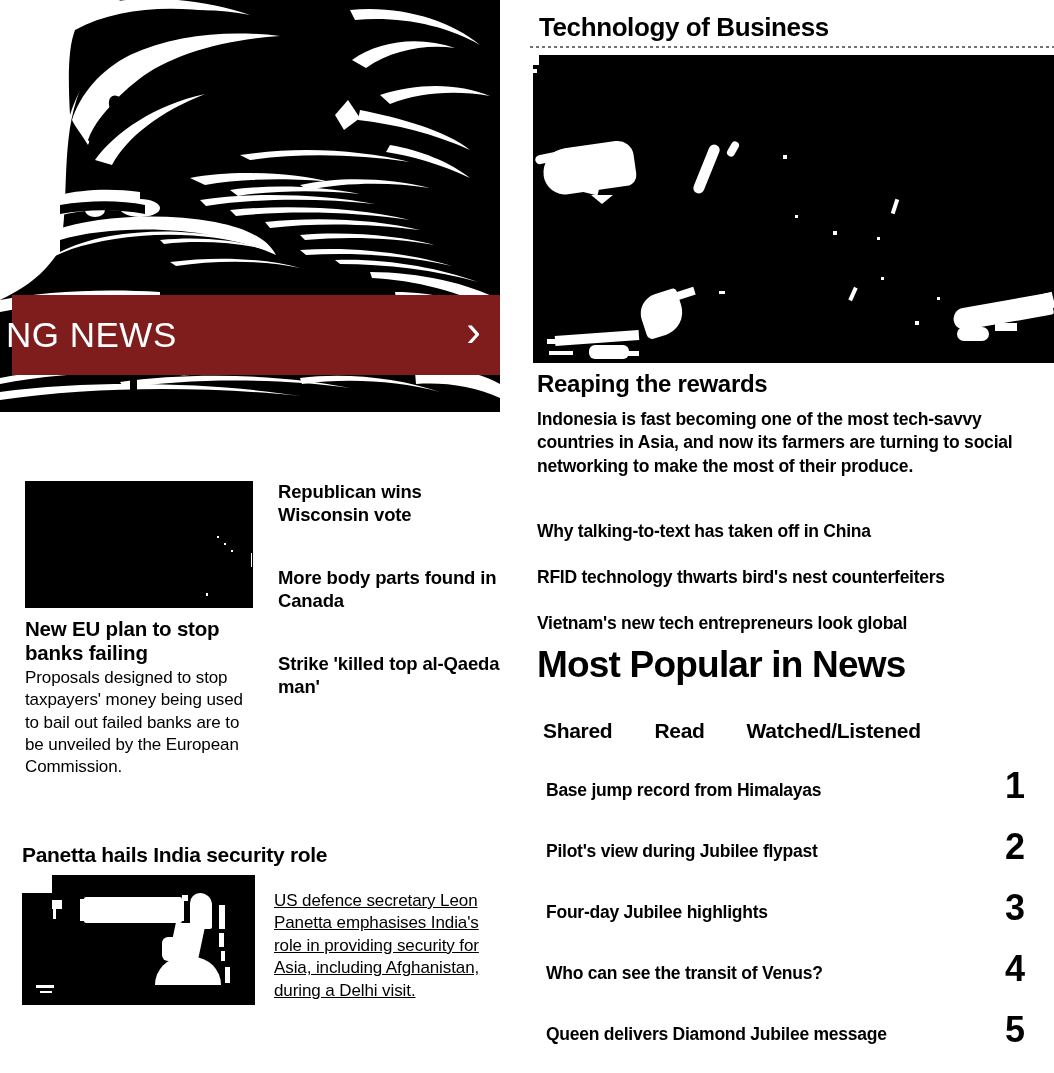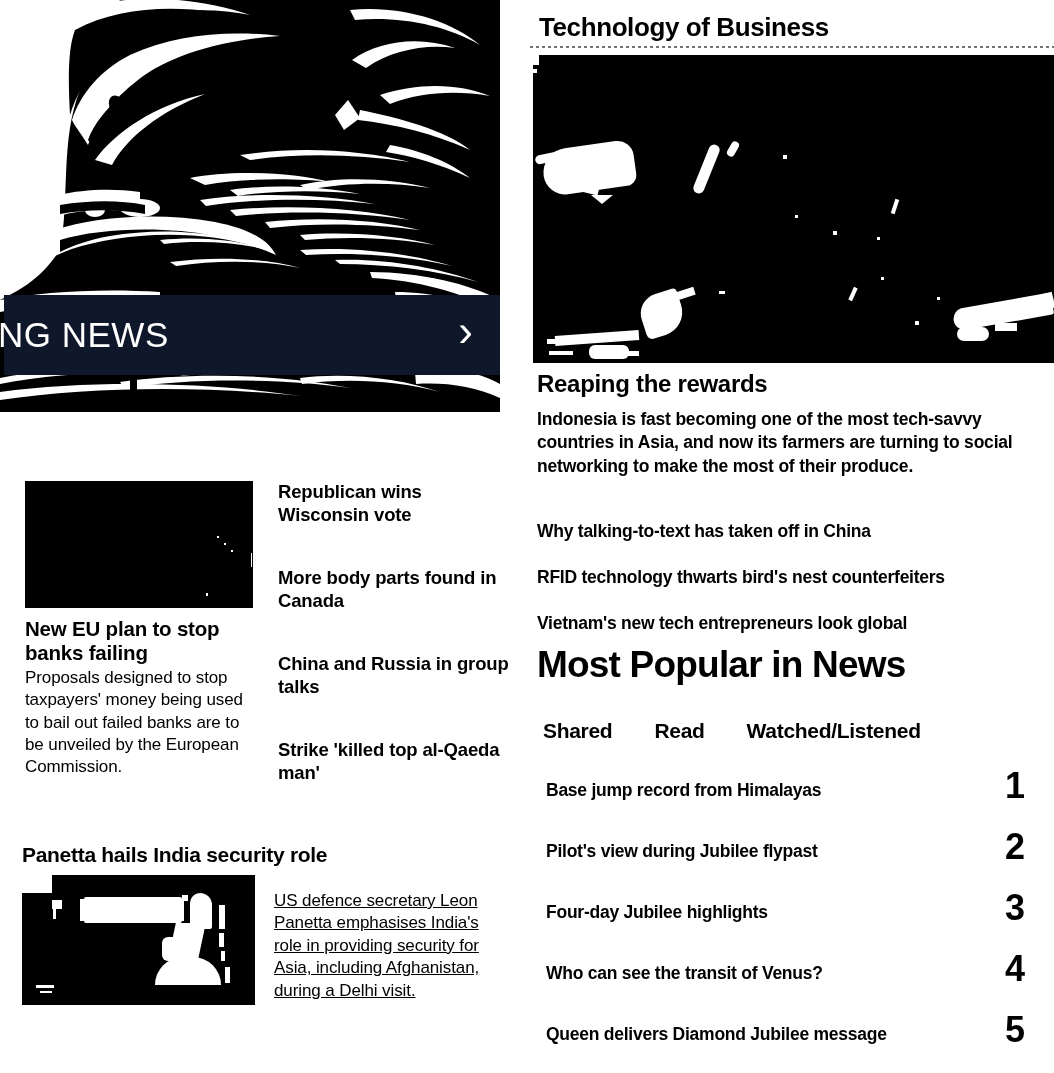--- a/index.html
+++ b/index.html
@@ -36,25 +36,25 @@
   #hero-canvas {
     position: absolute;
     left: 0; top: 0;
     width: 500px;
     height: 412px;
     background: #ffffff;
   }
 
   #hero-banner {
     position: absolute;
-    left: 4px;
+    left: 12px;
     top: 295px;
     width: 497px;
     height: 80px;
-    background: #0f172a;
+    background: #7f1d1d;
     color: #ffffff;
   }
   #hero-banner-text {
     position: absolute;
     left: -6px;
     top: 20px;
     font-size: 35px;
     font-weight: normal;
     letter-spacing: 0.5px;
     white-space: nowrap;
@@ -347,21 +347,20 @@
       <span class="speck" style="left:181px;top:112px;width:2px;height:3px;"></span>
       <span class="speck" style="left:226px;top:72px;width:1px;height:14px;"></span>
     </div>
     <h2 id="eu-headline">New EU plan to stop banks failing</h2>
     <p id="eu-summary">Proposals designed to stop taxpayers' money being used to bail out failed banks are to be unveiled by the European Commission.</p>
   </div>
 
   <div id="mid-headlines">
     <div class="mid-headline">Republican wins Wisconsin vote</div>
     <div class="mid-headline">More body parts found in Canada</div>
-    <div class="mid-headline">China and Russia in group talks</div>
     <div class="mid-headline">Strike 'killed top al-Qaeda man'</div>
   </div>
 
   <div id="panetta-story">
     <h2 id="panetta-headline">Panetta hails India security role</h2>
     <div id="panetta-body">
       <div id="panetta-thumb">
         <span class="pwhite" style="left:0;top:0;width:30px;height:18px;"></span>
         <span class="pwhite" style="left:62px;top:22px;width:98px;height:26px;border-radius:2px;"></span>
         <span class="pwhite" style="left:58px;top:24px;width:104px;height:22px;"></span>

